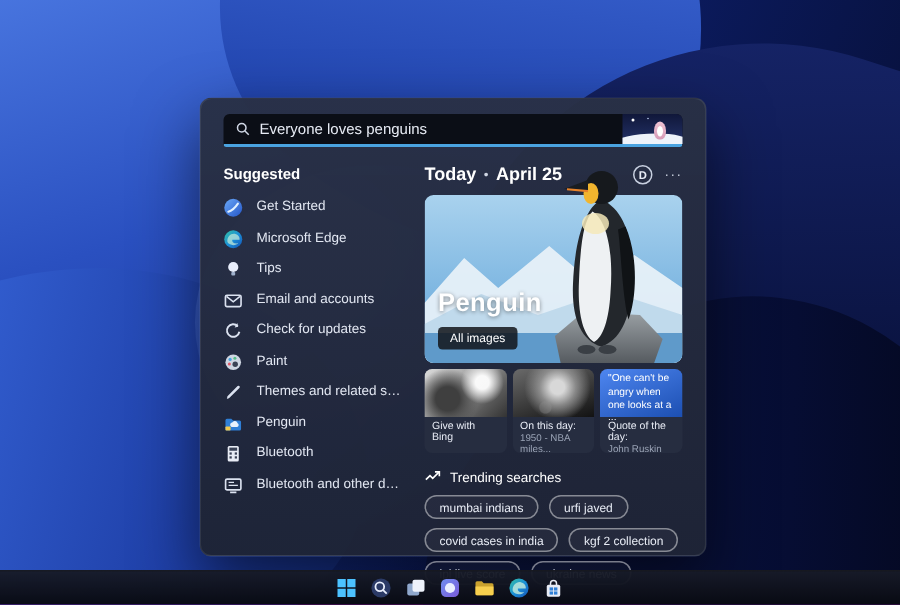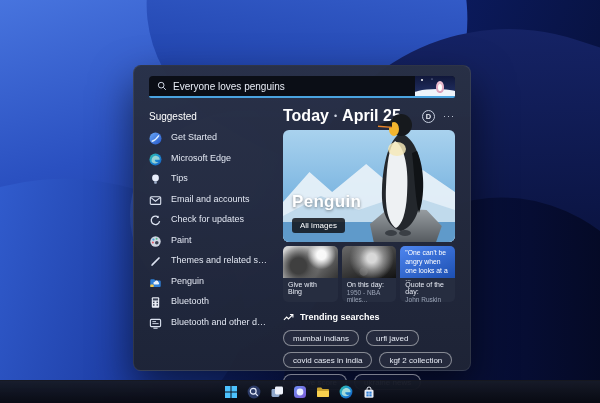--- a/index.html
+++ b/index.html
@@ -44,29 +44,29 @@
          background:#eef3fa;border-radius:60% 50% 0 0;}
   .illus .peng{position:absolute;right:11px;bottom:3px;width:8px;height:12px;
          background:linear-gradient(180deg,#f0c4d4,#d79ab6);border-radius:50% 50% 42% 42%;}
   .illus .peng:before{content:"";position:absolute;left:2px;top:3px;width:4px;height:7px;
          background:#fff;border-radius:50%;}
   .illus .stars{position:absolute;left:6px;top:3px;width:2px;height:2px;border-radius:50%;
          background:#fff;box-shadow:10px -1px 0 -0.5px #cfe0ff,18px 2px 0 -0.5px #9fb8ff;}
   .cols{display:flex;gap:14px;padding:0 15px;margin-top:10px;}
   
   .leftcol{width:120px;flex:none;}
-  .sg-title{font-size:10px;font-weight:normal;color:#fff;margin:3px 0 10px;}
+  .sg-title{font-size:10px;font-weight:bold;color:#fff;margin:3px 0 10px;}
   .sg-item{display:flex;gap:9px;height:14px;margin-bottom:6.5px;
            color:#e2e7f2;font-size:9px;cursor:default;}
   .sg-item .lbl{white-space:nowrap;overflow:hidden;text-overflow:ellipsis;}
   .ic{width:13px;height:13px;flex:none;}
   
   .rightcol{flex:1;position:relative;}
   .t-head{display:flex;align-items:center;height:14px;margin:1px 0 7px;}
-  .t-title,.t-date{font-size:16px;font-weight:bold;color:#fff;}
+  .t-title,.t-date{font-size:12px;font-weight:bold;color:#fff;}
   .t-sep{font-size:9px;color:#cfd6e4;margin:0 5px;}
   .t-right{margin-left:auto;display:flex;align-items:center;gap:8px;}
   .d-badge{width:13px;height:13px;border:1px solid #c8d0e0;border-radius:50%;color:#e8ecf5;
            font-size:7.5px;font-weight:bold;display:flex;align-items:center;justify-content:center;box-sizing:border-box;}
   .menu-dots{color:#cfd6e4;font-size:9px;letter-spacing:1px;line-height:1;}
   .hero{position:relative;height:112px;margin-top:2px;}
   .hero-bg{position:absolute;inset:0;border-radius:6px;overflow:hidden;}
   .hero-penguin{position:absolute;right:22px;top:-19px;width:72px;height:131px;z-index:2;}
   .hero-title{position:absolute;left:9px;bottom:30px;z-index:3;font-size:17px;font-weight:bold;
            color:#fff;text-shadow:0 1px 3px rgba(0,0,0,.45);letter-spacing:.3px;}
@@ -82,21 +82,21 @@
      linear-gradient(135deg,#dcdcdc,#9c9c9c 45%,#5a5a5a 75%,#333);}
   .img-otd{background:
      radial-gradient(circle at 55% 38%, #d8d8d8 0 13%, rgba(150,150,150,.85) 34%, rgba(0,0,0,0) 62%),
      radial-gradient(circle at 40% 80%, #4d4d4d 0 9%, rgba(0,0,0,0) 11%),
      linear-gradient(160deg,#6a6a6a,#2c2c2c 70%,#121212);}
   .quote-top{height:32px;flex:none;background:linear-gradient(155deg,#4e86f0,#1c4fb2);
      color:#fff;font-size:6.8px;line-height:1.3;padding:3px 5px;box-sizing:border-box;}
   .card-label{font-size:7px;color:#e8ecf5;padding:3px 5px 0;}
   .card-sub{font-size:6.5px;color:#9aa3b5;padding:1px 5px 0;}
   .trending{margin-top:10px;}
-  .tr-head{display:flex;gap:6px;font-size:9px;font-weight:bold;
+  .tr-head{display:flex;align-items:center;gap:6px;font-size:9px;font-weight:normal;
      color:#fff;margin-bottom:7px;}
   .pills{display:flex;flex-wrap:wrap;gap:6px 7px;}
   .pill{border:1px solid rgba(255,255,255,.45);border-radius:999px;padding:2.5px 9px;
      font-size:8px;color:#e8ecf5;background:rgba(255,255,255,.03);font-family:inherit;}
   
   .taskbar{position:absolute;left:0;right:0;bottom:0;height:22px;
      background:linear-gradient(180deg,rgba(23,27,40,.96),rgba(8,10,18,.98));
      border-top:1px solid rgba(255,255,255,.06);
      display:flex;align-items:center;justify-content:center;gap:6px;}
   .tb{width:17px;height:17px;display:flex;align-items:center;justify-content:center;

